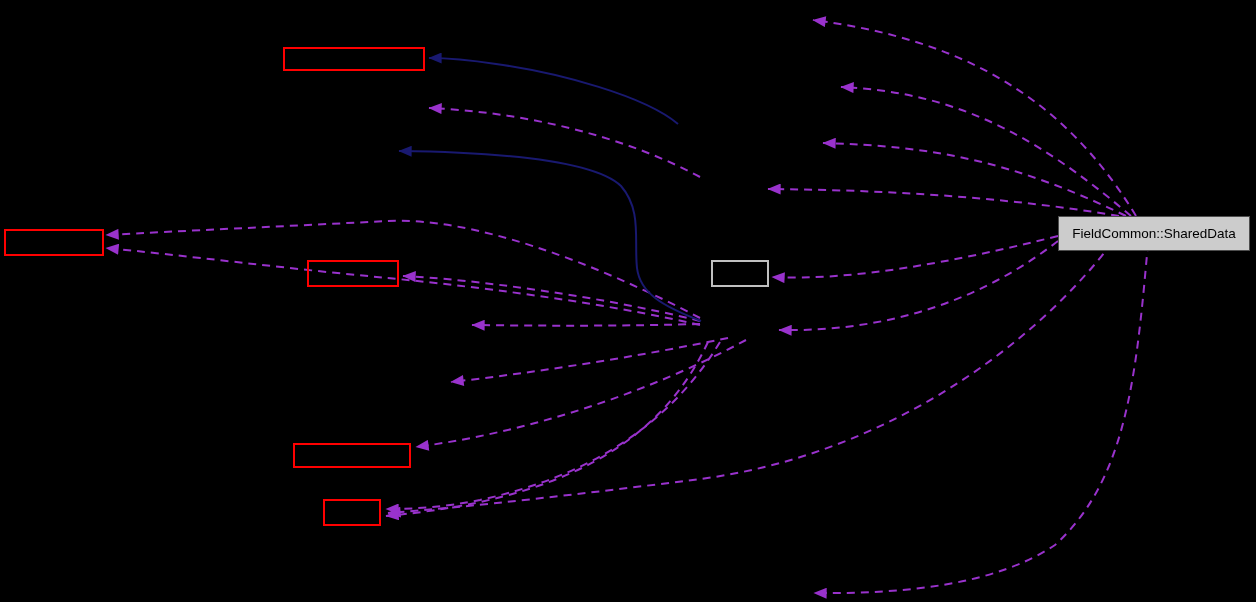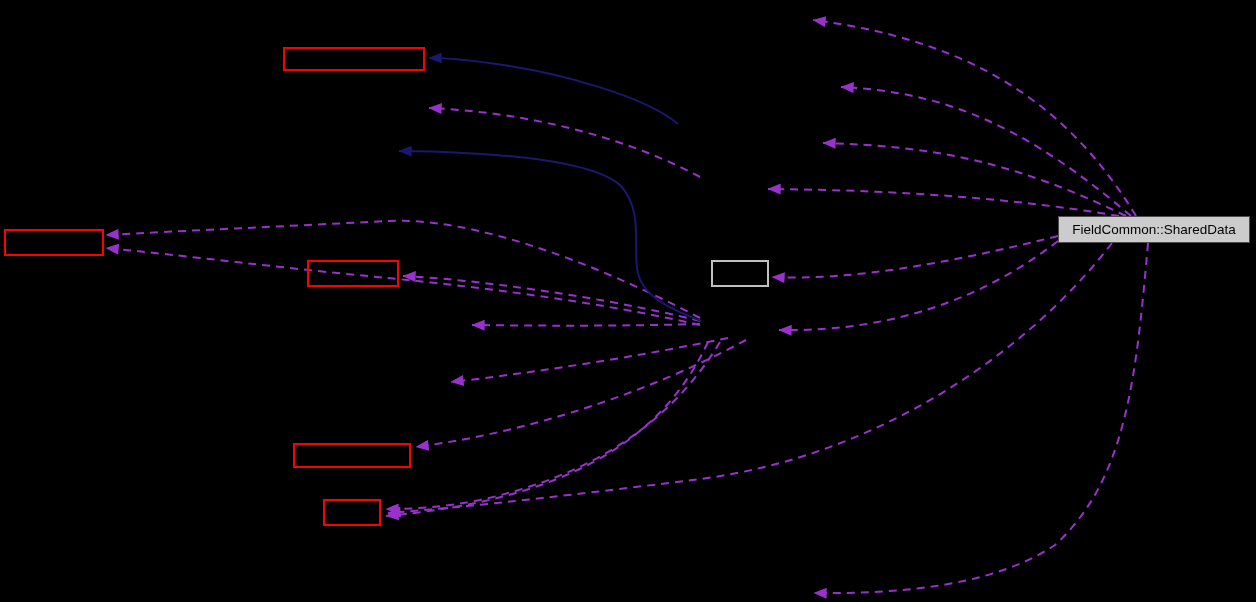--- a/index.html
+++ b/index.html
@@ -70,14 +70,14 @@
       <path d="M701,321 C662,306 640,293 637,268 C634,240 642,210 621,186 C592,158 480,152 399,151" fill="none" stroke="#191970" stroke-width="2" marker-end="url(#arrow-blue)"></path>
     </svg>
   <div id="node-layer">
       <div class="node" style="left: 283px; top: 47px; width: 142px; height: 24px; border-color: rgb(255, 0, 0);"></div>
       <div class="node" style="left: 4px; top: 229px; width: 100px; height: 27px; border-color: rgb(255, 0, 0);"></div>
       <div class="node" style="left: 307px; top: 260px; width: 92px; height: 27px; border-color: rgb(255, 0, 0);"></div>
       <div class="node" style="left: 711px; top: 260px; width: 58px; height: 27px; border-color: rgb(192, 192, 192);"></div>
       <div class="node" style="left: 293px; top: 443px; width: 118px; height: 25px; border-color: rgb(255, 0, 0);"></div>
       <div class="node" style="left: 323px; top: 499px; width: 58px; height: 27px; border-color: rgb(255, 0, 0);"></div>
     </div>
-  <div class="main-node" id="main-node" style="left: 1058px; top: 216px; width: 192px; height: 27px; background: rgb(204, 204, 204); border-color: rgb(77, 77, 77); color: rgb(0, 0, 0);">FieldCommon::SharedData</div>
+  <div class="main-node" id="main-node" style="left: 1058px; top: 216px; width: 192px; height: 35px; background: rgb(204, 204, 204); border-color: rgb(77, 77, 77); color: rgb(0, 0, 0);">FieldCommon::SharedData</div>
 </div>
 
 </body></html>

